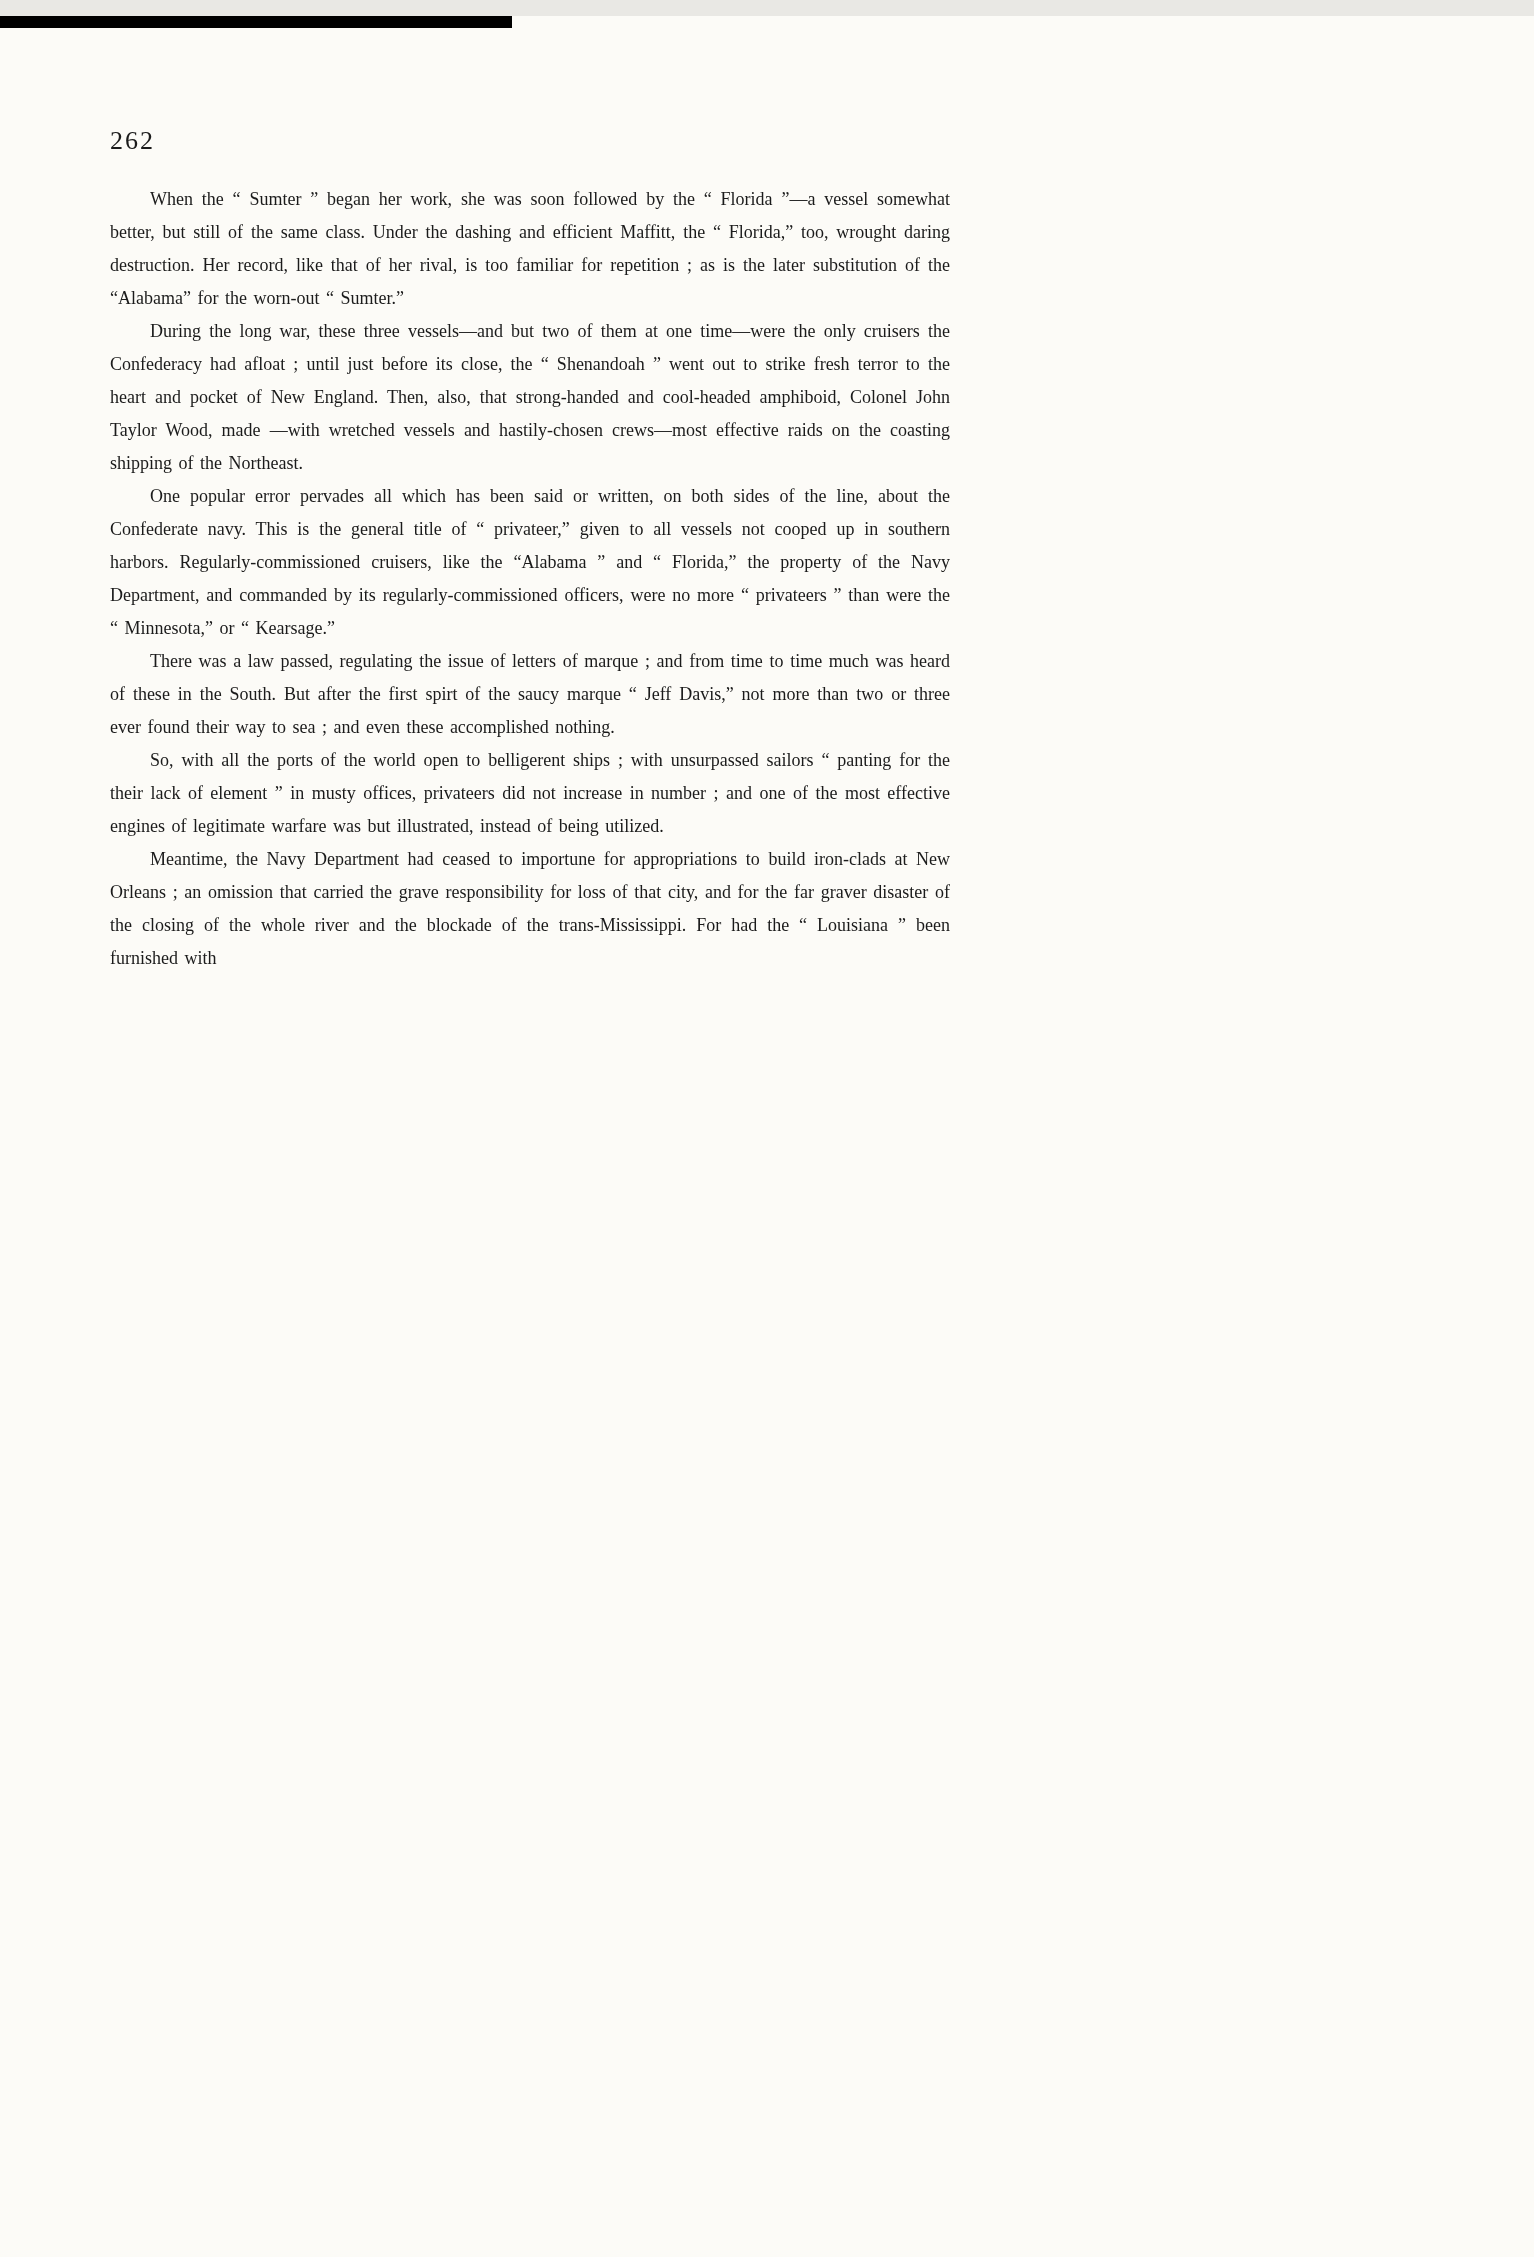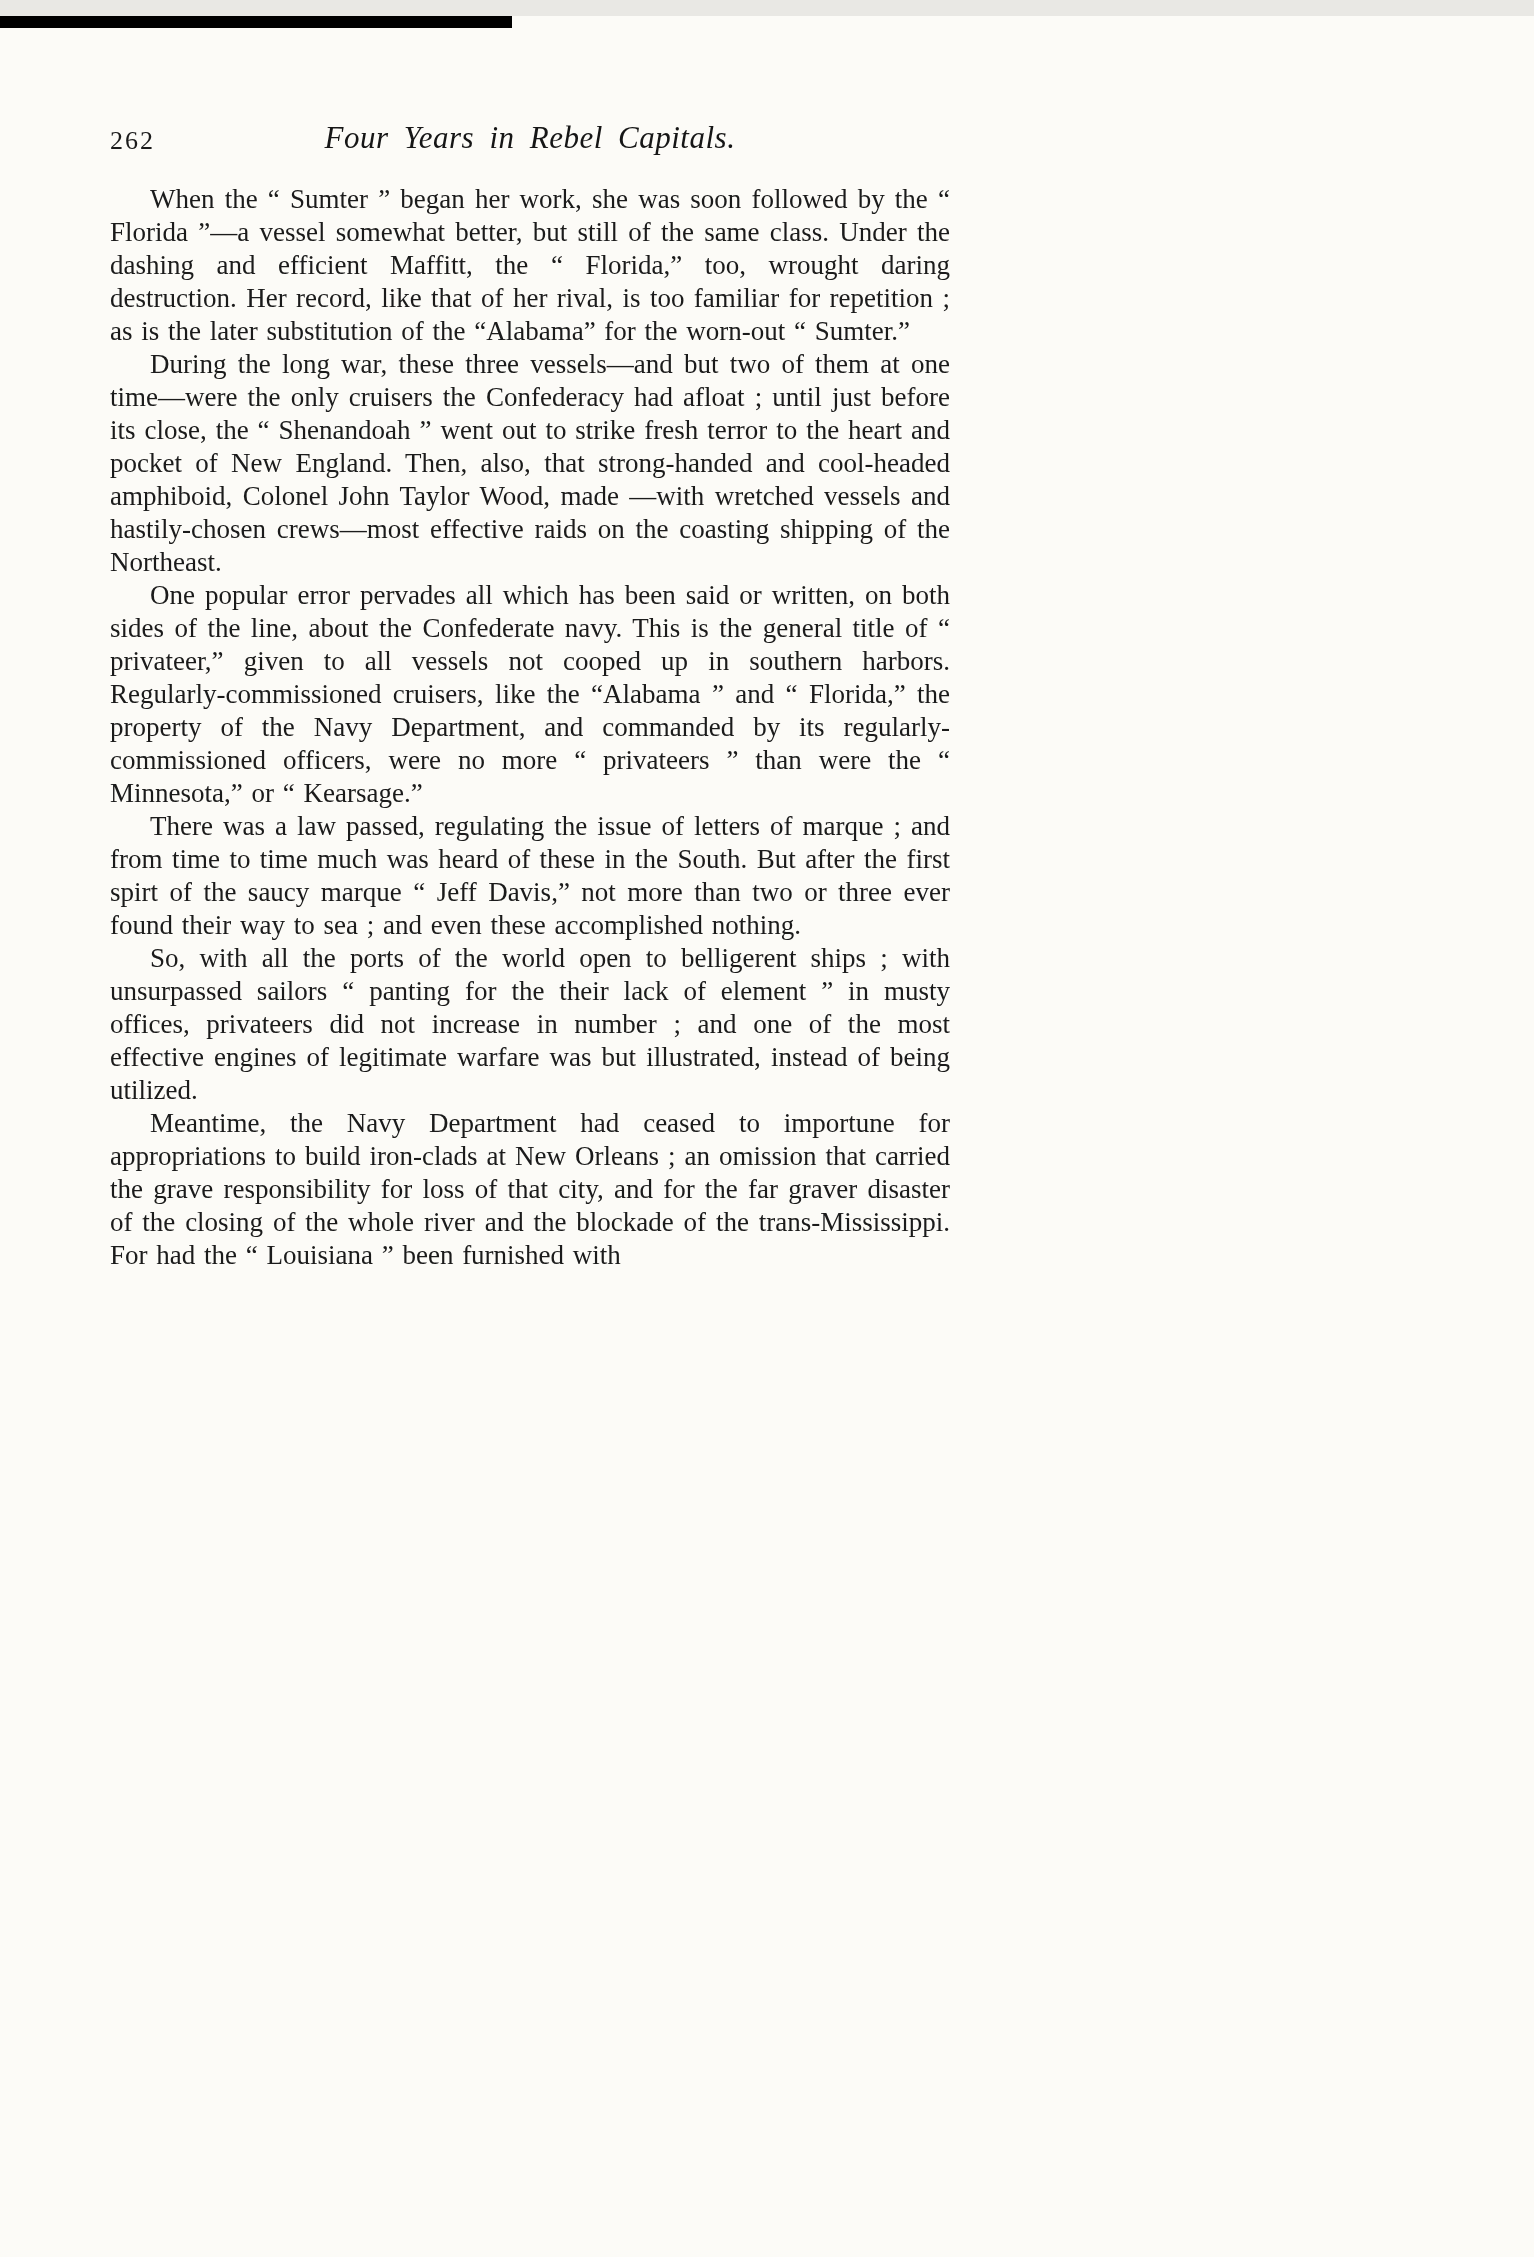--- a/index.html
+++ b/index.html
@@ -64,36 +64,35 @@
     position: absolute;
     top: 167px;
     left: 110px;
     width: 840px;
   }
   .body-text p.para {
     margin: 0;
     padding: 0;
     text-align: justify;
     text-indent: 40px;
-    font-size: 27px;
+    font-size: 18px;
     line-height: 33px;
     word-spacing: 2px;
     color: #1b1b1b;
   }
 </style>
 </head>
 <body>
 
 <div class="scan-page">
 
   <div class="artifact artifact-top"></div>
 
   <div class="running-header">
     <span class="page-number">262</span>
-    <span class="running-title">Four Years in Rebel Capitals.</span>
   </div>
 
   <div class="body-text">
 
   <p class="para">When the “ Sumter ” began her work, she was soon followed by the “ Florida ”—a vessel somewhat better, but still of the same class. Under the dashing and efficient Maffitt, the “ Florida,” too, wrought daring destruction.  Her record, like that of her rival, is too familiar for repetition ; as is the later substitution of the “Alabama” for the worn-out “ Sumter.”</p>
       <p class="para">During the long war, these three vessels—and but two of them at one time—were the only cruisers the Confederacy had afloat ; until just before its close, the “ Shenandoah ” went out to strike fresh terror to the heart and pocket of New England.  Then, also, that strong-handed and cool-headed amphiboid, Colonel John Taylor Wood, made —with wretched vessels and hastily-chosen crews—most effective raids on the coasting shipping of the Northeast.</p>
       <p class="para">One popular error pervades all which has been said or written, on both sides of the line, about the Confederate navy.  This is the general title of “ privateer,” given to all vessels not cooped up in southern harbors.  Regularly-commissioned cruisers, like the “Alabama ” and “ Florida,” the property of the Navy Department, and commanded by its regularly-commissioned officers, were no more “ privateers ” than were the “ Minnesota,” or “ Kearsage.”</p>
       <p class="para">There was a law passed, regulating the issue of letters of marque ; and from time to time much was heard of these in the South.  But after the first spirt of the saucy marque “ Jeff Davis,” not more than two or three ever found their way to sea ; and even these accomplished nothing.</p>
       <p class="para">So, with all the ports of the world open to belligerent ships ; with unsurpassed sailors “ panting for the their lack of element ” in musty offices, privateers did not increase in number ; and one of the most effective engines of legitimate warfare was but illustrated, instead of being utilized.</p>
       <p class="para">Meantime, the Navy Department had ceased to importune for appropriations to build iron-clads at New Orleans ; an omission that carried the grave responsibility for loss of that city, and for the far graver disaster of the closing of the whole river and the blockade of the trans-Mississippi.  For had the “ Louisiana ” been furnished with</p>

